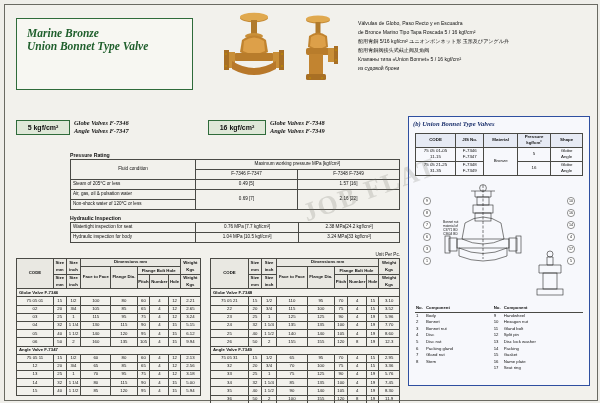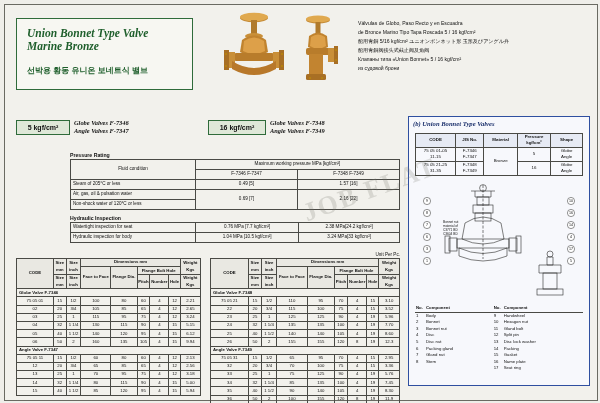--- a/index.html
+++ b/index.html
@@ -63,24 +63,23 @@
   .bolt{fill:#b8860b;}
 </style>
 </head>
 <body>
 
 <div class="page">
   <div class="frame"></div>
 
   <div class="title-box">
     <div class="title-en">
+      <div>Marine Bronze</div>
       <div>Union Bonnet Type Valve</div>
-      <div>Marine Bronze</div>
     </div>
-    <div class="title-kr">선박용 황동 유니온 보네트식 밸브</div>
   </div>
 
   <svg class="art" viewBox="0 0 140 86">
 
     <g>
       <ellipse cx="44" cy="10" rx="14" ry="4.2" fill="#c48a36"></ellipse>
       <ellipse cx="44" cy="9" rx="14" ry="4.2" fill="#e0a94f"></ellipse>
       <rect x="41" y="12" width="6" height="14" fill="#b07a2c"></rect>
       <ellipse cx="44" cy="28" rx="9" ry="3" fill="#c98f38"></ellipse>
       <path d="M32 32 q12 -9 24 0 l2 12 q-14 8 -28 0 z" fill="#c0832f"></path>

